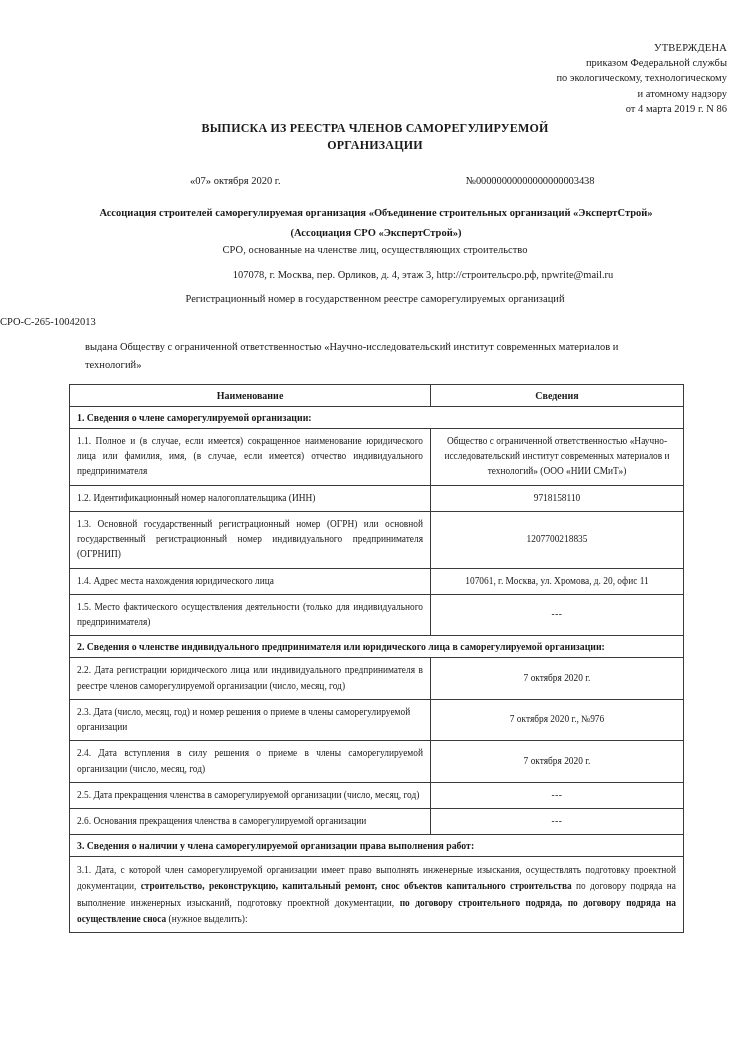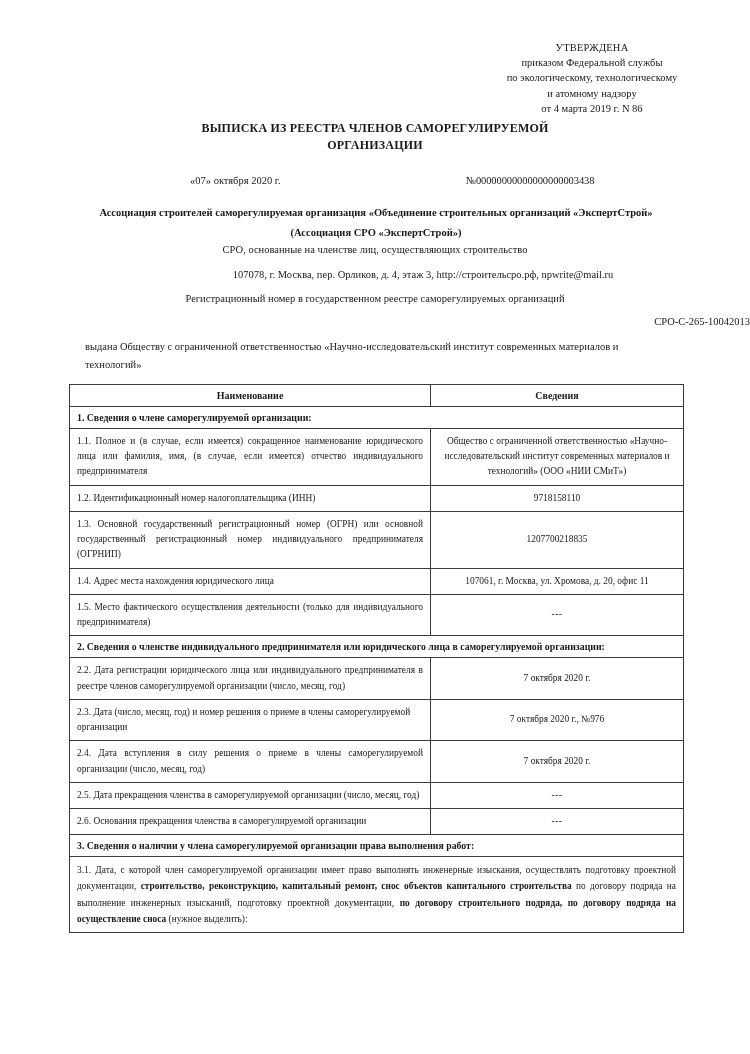--- a/index.html
+++ b/index.html
@@ -25,21 +25,21 @@
   }
 
   
   .approval {
     position: absolute;
     left: 457px;
     top: 40px;
     width: 270px;
     font-size: 10.5px;
     line-height: 1.45;
-    text-align: center;
+    text-align: right;
   }
   .approval .approval-title {
     font-size: 10.5px;
     letter-spacing: 0.2px;
   }
 
   
   .doc-title {
     position: absolute;
     left: 0;
@@ -111,21 +111,21 @@
     width: 750px;
     text-align: center;
     font-size: 10.5px;
   }
 
   .reg-num {
     position: absolute;
     left: 0;
     top: 316px;
     width: 750px;
-    text-align: right;
+    text-align: left;
     font-size: 10.5px;
   }
 
   .issued-to {
     position: absolute;
     left: 85px;
     top: 338px;
     width: 582px;
     text-align: left;
     font-size: 10.5px;

